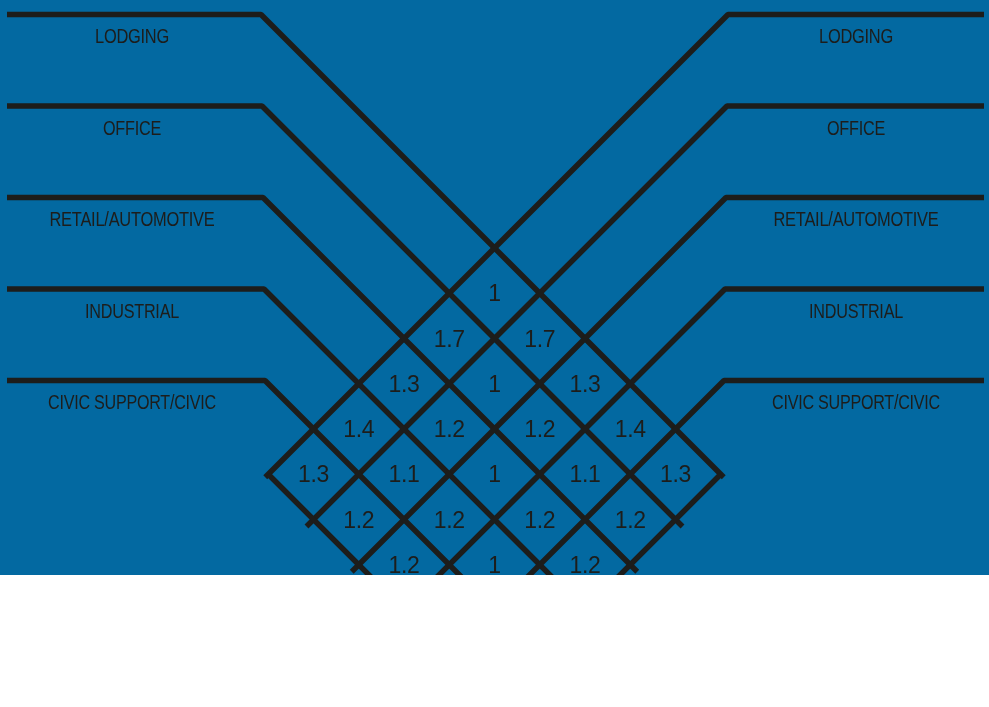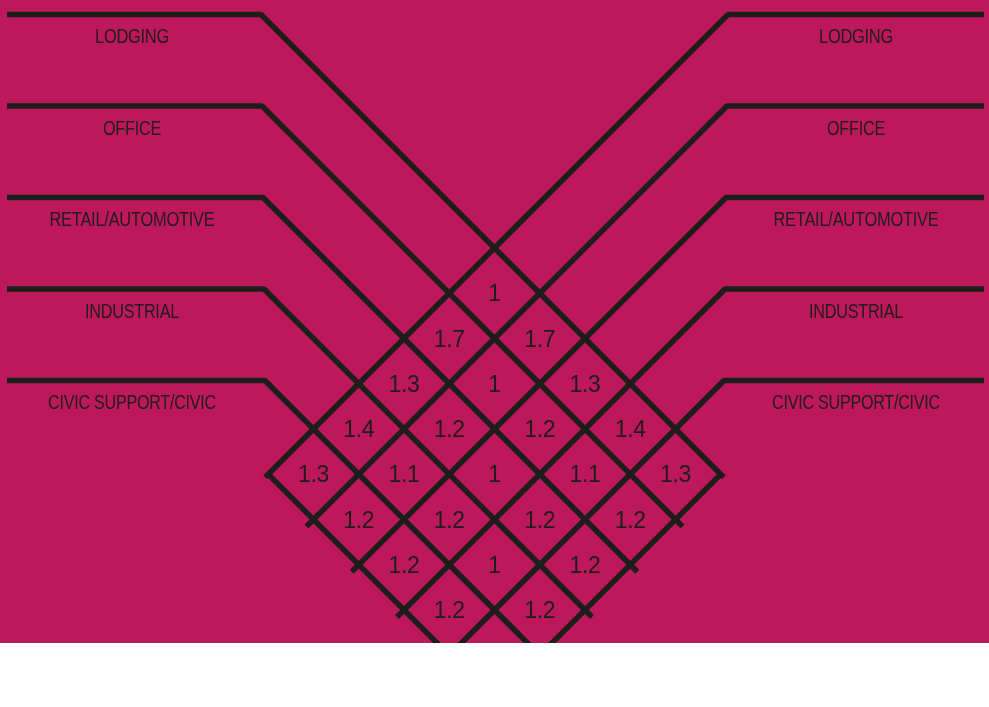--- a/index.html
+++ b/index.html
@@ -3,22 +3,22 @@
 <meta charset="utf-8">
 <style>
   html, body {
     margin: 0;
     padding: 0;
     background: #ffffff;
   }
   .stage {
     position: relative;
     width: 989px;
-    height: 643px;
-    background: #be185d;
+    height: 575px;
+    background: #0369a1;
     overflow: hidden;
   }
   svg { display: block; }
   .matrix-line {
     fill: none;
     stroke: #1d1d1b;
     stroke-width: 5.5;
     stroke-linejoin: bevel;
     stroke-linecap: butt;
   }

